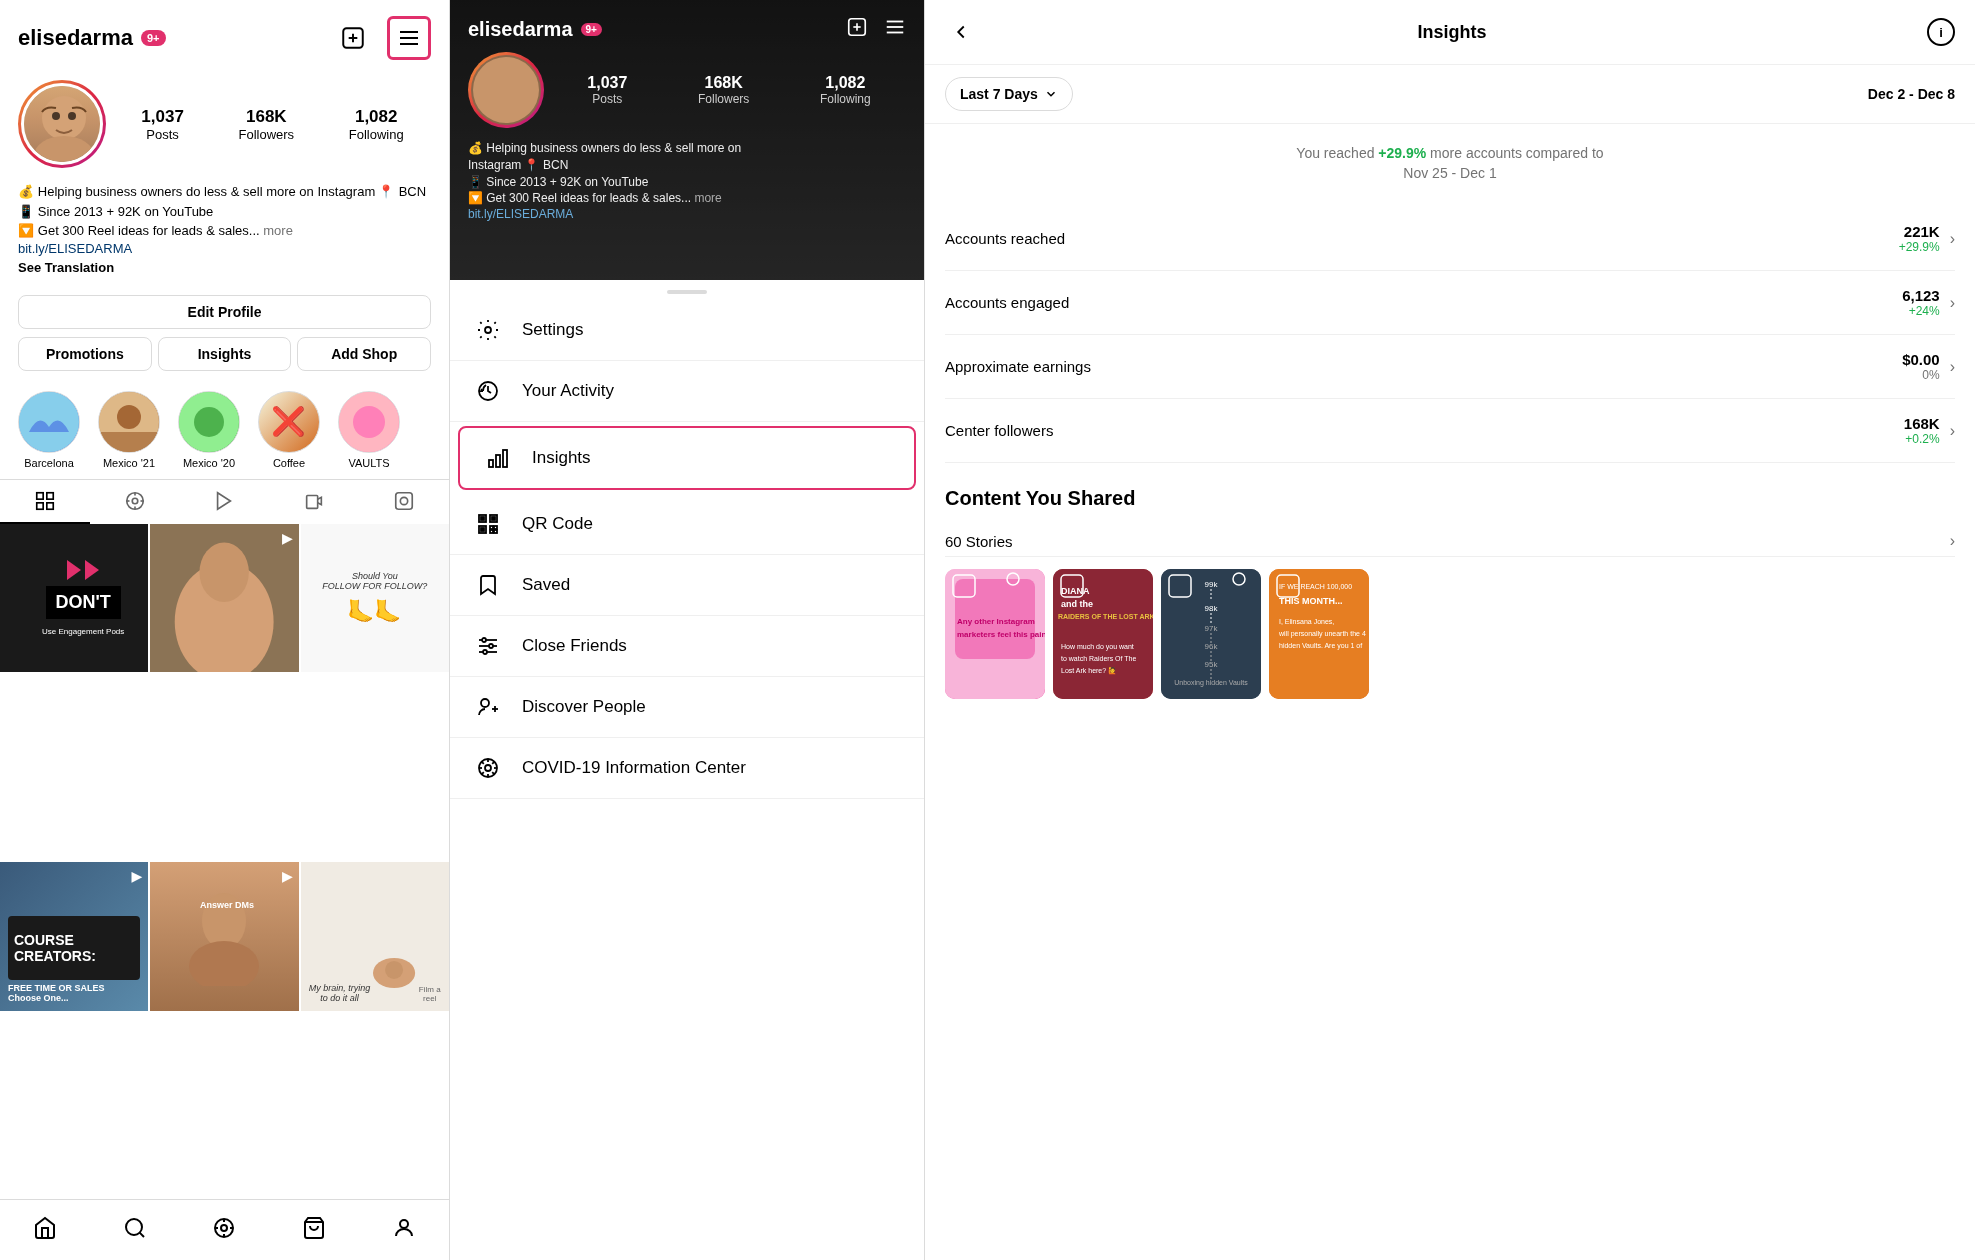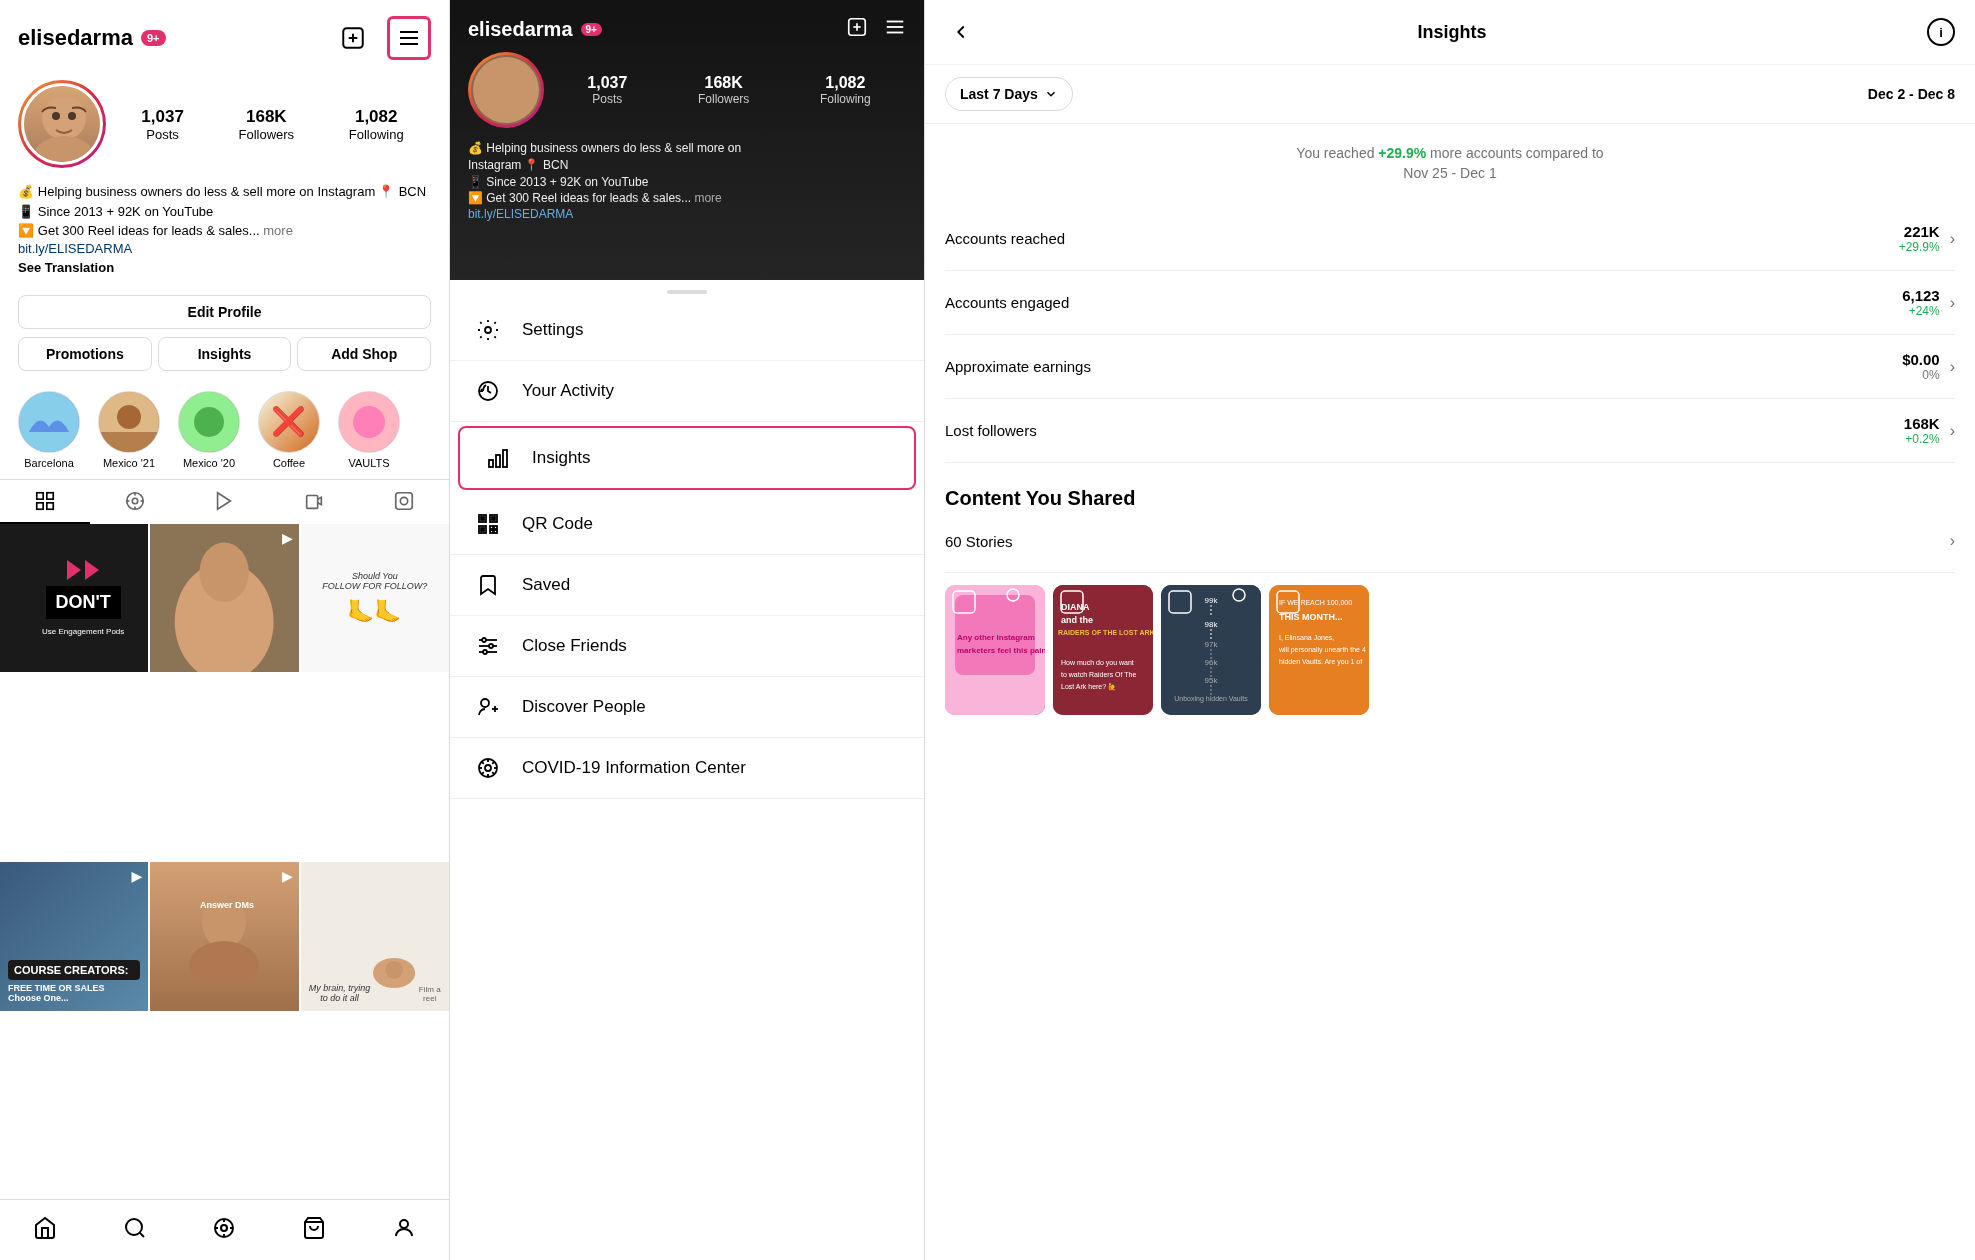--- a/index.html
+++ b/index.html
@@ -513,21 +513,21 @@
       font-size: 20px;
       font-weight: 700;
       color: #000;
       margin: 24px 0 12px;
     }
 
     .stories-row {
       display: flex;
       align-items: center;
       justify-content: space-between;
-      padding: 10px 0 22px;
+      padding: 10px 0 6px;
       border-bottom: 1px solid #efefef;
     }
 
     .stories-label {
       font-size: 15px;
       color: #000;
     }
 
     .story-thumbs {
       display: flex;
@@ -846,21 +846,21 @@
       <div class="post-overlay-icon">▶</div>
     </div>
     <div class="post-thumb post-thumb-3">
       <div class="post-content-3">
         <div class="post-q-text">Should You<br>FOLLOW FOR FOLLOW?</div>
         <div style="font-size:22px;margin-top:8px">🦶🦶</div>
       </div>
     </div>
     <div class="post-thumb post-thumb-4">
       <div style="width:100%;height:100%;display:flex;flex-direction:column;justify-content:flex-end;padding:8px;background:linear-gradient(135deg,#3a5a7a,#5a8aaa)">
-        <div style="background:#1a1a1a;color:#fff;font-size:11px;font-weight:700;padding:4px 6px;border-radius:4px">COURSE CREATORS:</div>
+        <div style="background:#1a1a1a;color:#fff;font-size:14px;font-weight:700;padding:16px 6px;border-radius:4px">COURSE CREATORS:</div>
         <div style="color:#fff;font-size:9px;margin-top:3px;font-weight:600">FREE TIME OR SALES<br>Choose One...</div>
       </div>
       <div class="post-overlay-icon">▶</div>
     </div>
     <div class="post-thumb" style="background:#c8956a">
       <div style="width:100%;height:100%;display:flex;align-items:center;justify-content:center;background:linear-gradient(180deg,#d4a076,#a0704a)">
         <svg viewBox="0 0 100 100" width="100" height="100">
           <ellipse cx="50" cy="35" rx="22" ry="28" fill="#c8956a"></ellipse>
           <ellipse cx="50" cy="80" rx="35" ry="25" fill="#b07850"></ellipse>
           <text x="26" y="22" font-size="9" fill="white" font-weight="bold">Answer DMs</text>
@@ -1138,21 +1138,21 @@
       <div class="metric-right">
         <div class="metric-value">
           <div class="metric-number">$0.00</div>
           <div class="metric-change-neu">0%</div>
         </div>
         <span class="chevron-right">›</span>
       </div>
     </div>
 
     <div class="metric-row">
-      <span class="metric-label">Lost followers</span>
+      <span class="metric-label">Center followers</span>
       <div class="metric-right">
         <div class="metric-value">
           <div class="metric-number">168K</div>
           <div class="metric-change-pos">+0.2%</div>
         </div>
         <span class="chevron-right">›</span>
       </div>
     </div>
 
     <h3 class="section-heading">Content You Shared</h3>

